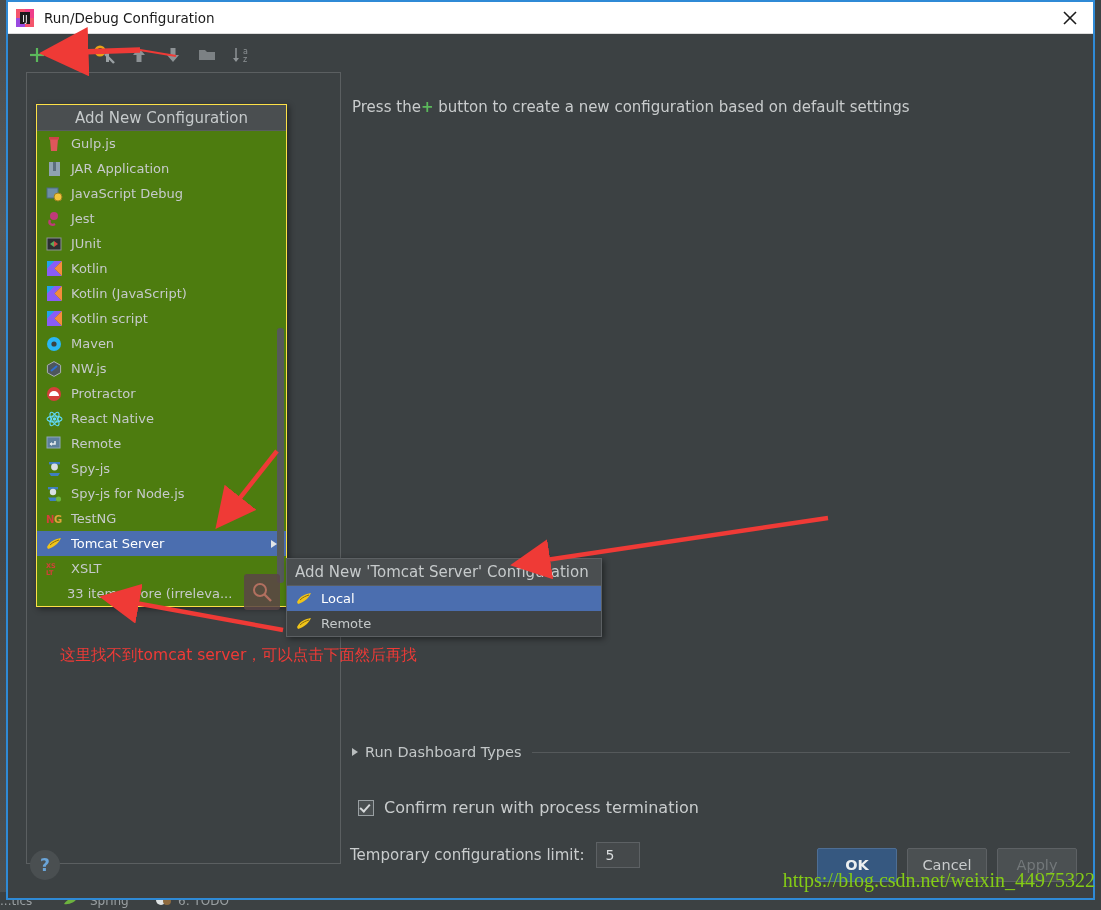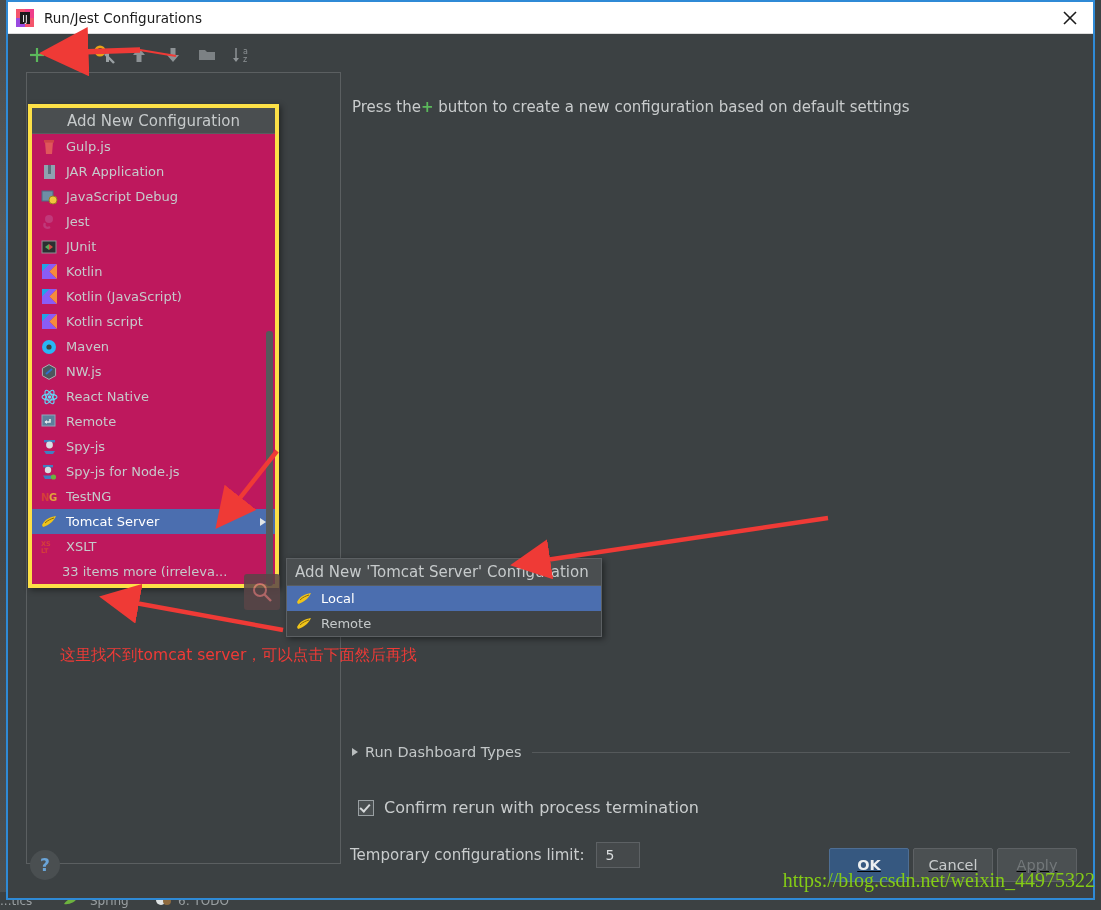--- a/index.html
+++ b/index.html
@@ -64,33 +64,33 @@
   .limitrow .lbl{font-size:15px;color:#c9cccd;margin-right:12px;}
   .limitrow .numfield{width:44px;height:26px;background:#45494b;border:1px solid #5d6164;
        color:#d9dcdd;font-size:14px;display:flex;align-items:center;padding-left:8px;
        box-sizing:border-box;}
 
   
   .help-btn{position:absolute;left:22px;bottom:18px;width:30px;height:30px;border-radius:50%;
      background:#4a4f51;display:flex;align-items:center;justify-content:center;cursor:pointer;}
   .help-btn span{color:#6aa4d8;font-size:17px;font-weight:600;line-height:1;}
 
-  .btnbar{position:absolute;right:16px;bottom:16px;display:flex;gap:4px;text-decoration:underline;}
+  .btnbar{position:absolute;right:16px;bottom:16px;display:flex;gap:10px;}
   .btn{width:78px;height:32px;display:flex;align-items:center;justify-content:center;
      font-size:14.5px;border:1px solid #5d6164;background:#4b5052;color:#c9cccd;cursor:pointer;
      border-radius:2px;}
   .btn.primary{background:#365880;border-color:#4e6e94;color:#eceff0;font-weight:bold;}
   .btn.disabled{color:#73787a;cursor:default;}
 
   .watermark{position:absolute;right:6px;bottom:18px;font-size:20px;color:#84cc16;
      font-family:Liberation Serif, serif;white-space:nowrap;pointer-events:none;}
 
   
-  .popup{position:absolute;left:20px;top:70px;width:251px;background:#be185d;
-     border:4px solid #fde047;box-sizing:border-box;box-shadow:2px 2px 6px rgba(0,0,0,.45);}
+  .popup{position:absolute;left:28px;top:70px;width:251px;background:#4d7c0f;
+     border:1px solid #fde047;box-sizing:border-box;box-shadow:2px 2px 6px rgba(0,0,0,.45);}
   .popup-header{height:25px;background:#4a4e50;border-bottom:1px solid #595d5f;
      display:flex;align-items:center;justify-content:center;
      font-size:15px;color:#c6cacb;}
   .menu-list{padding:0;}
   .menu-item{height:25px;display:flex;align-items:center;padding-left:8px;cursor:pointer;
      position:relative;}
   .menu-item .mi-label{font-size:13px;color:#c6cacb;white-space:nowrap;}
   .menu-item.selected{background:#4b6eaf;}
   .menu-item.selected .mi-label{color:#ffffff;}
   .mi-icon{width:18px;height:18px;margin-right:8px;flex:none;display:flex;
@@ -143,21 +143,21 @@
       <div class="title-icon">
         <svg width="18" height="18" viewBox="0 0 18 18">
           <rect x="0" y="0" width="9" height="9" fill="#f4556c"></rect>
           <rect x="9" y="0" width="9" height="9" fill="#ef3e8a"></rect>
           <rect x="0" y="9" width="9" height="9" fill="#9a4ae0"></rect>
           <rect x="9" y="9" width="9" height="9" fill="#f4556c"></rect>
           <rect x="4" y="3" width="10" height="12" fill="#1b1b1b"></rect>
           <text x="9" y="13" font-size="9" fill="#ffffff" text-anchor="middle" font-family="DejaVu Sans">IJ</text>
         </svg>
       </div>
-      <div class="title-text">Run/Jest Configurations</div>
+      <div class="title-text">Run/Debug Configuration</div>
       <div class="close-btn">
         <svg width="18" height="18" viewBox="0 0 18 18">
           <line x1="3" y1="3" x2="15" y2="15" stroke="#1b1b1b" stroke-width="1.6"></line>
           <line x1="15" y1="3" x2="3" y2="15" stroke="#1b1b1b" stroke-width="1.6"></line>
         </svg>
       </div>
     </div>
 
     <div class="dialog-body">
 
@@ -350,20 +350,29 @@
           <div class="menu-item">
             <span class="mi-icon">
               <svg width="16" height="16" viewBox="0 0 16 16">
                   <path d="M8 0.6 L14.6 4.3 L14.6 11.7 L8 15.4 L1.4 11.7 L1.4 4.3 Z" fill="#4d565c" stroke="#aab0b3"></path>
                   <path d="M5 10 L11 5" stroke="#2f6fd0" stroke-width="2"></path>
                 </svg>
             </span>
             <span class="mi-label">NW.js</span>
           </div>
 
+          <div class="menu-item">
+            <span class="mi-icon">
+              <svg width="16" height="16" viewBox="0 0 16 16">
+                  <circle cx="8" cy="8" r="7" fill="#d43f3a"></circle>
+                  <path d="M3 10 A5 5 0 0 1 13 10 Z" fill="#ffffff"></path>
+                </svg>
+            </span>
+            <span class="mi-label">Protractor</span>
+          </div>
 
           <div class="menu-item">
             <span class="mi-icon">
               <svg width="17" height="16" viewBox="0 0 17 16">
                   <circle cx="8.5" cy="8" r="1.8" fill="#61dafb"></circle>
                   <ellipse cx="8.5" cy="8" rx="7.5" ry="3" fill="none" stroke="#61dafb" stroke-width="1.1"></ellipse>
                   <ellipse cx="8.5" cy="8" rx="7.5" ry="3" fill="none" stroke="#61dafb" stroke-width="1.1" transform="rotate(60 8.5 8)"></ellipse>
                   <ellipse cx="8.5" cy="8" rx="7.5" ry="3" fill="none" stroke="#61dafb" stroke-width="1.1" transform="rotate(120 8.5 8)"></ellipse>
                 </svg>
             </span>

